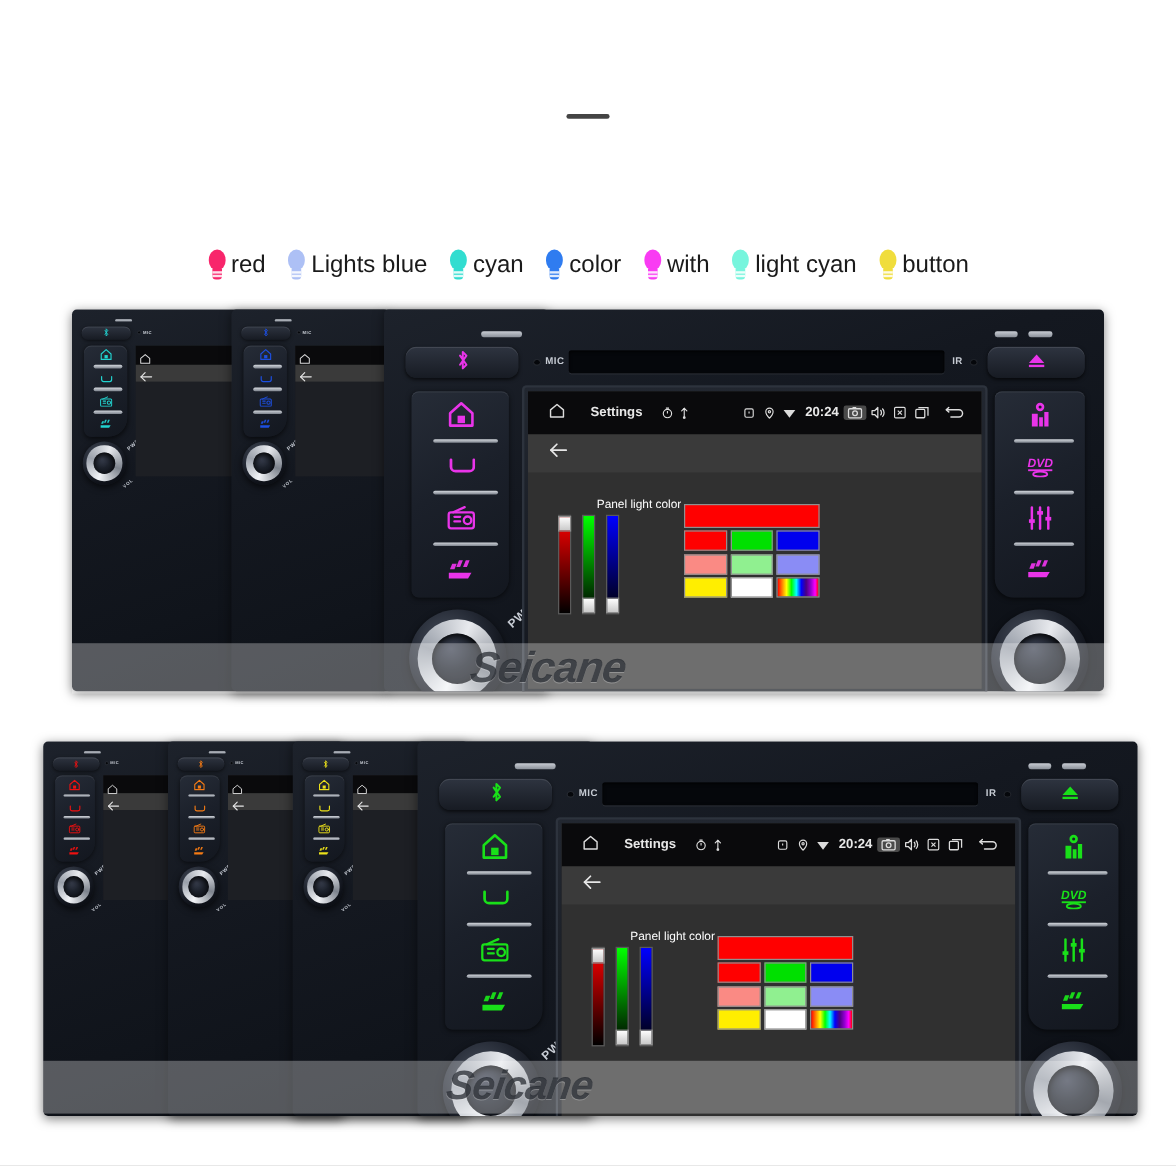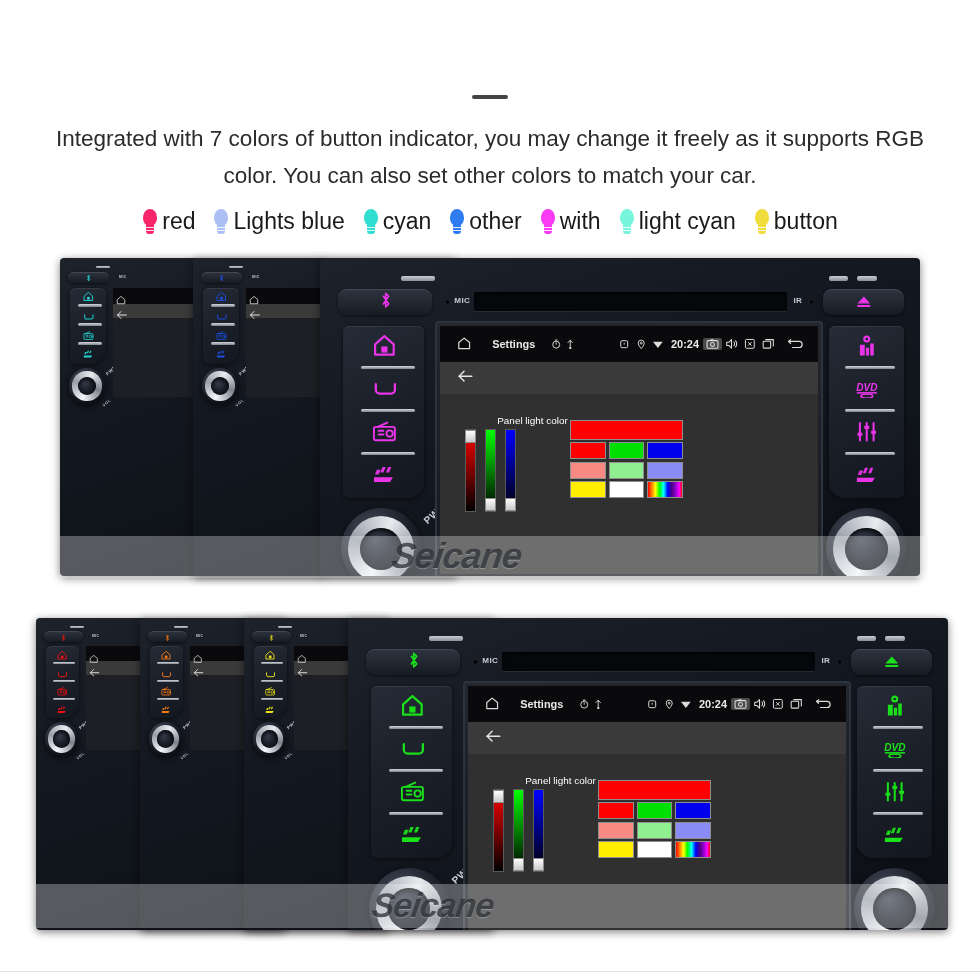--- a/index.html
+++ b/index.html
@@ -41,21 +41,21 @@
   }
   .bulb .base{
     position:absolute;top:16px;left:4px;width:8px;height:9px;
     border-radius:0 0 3px 3px;
   }
   .bulb .base::before,.bulb .base::after{
     content:"";position:absolute;left:0;width:8px;height:1.5px;background:rgba(255,255,255,.85);
   }
   .bulb .base::before{top:2px;}
   .bulb .base::after{top:5px;}
-  .legend-label{font-size:23px;color:#1a1a1a;white-space:nowrap;}
+  .legend-label{font-size:20px;color:#1a1a1a;white-space:nowrap;}
   .unit{
     position:absolute;
     background:linear-gradient(160deg,#1d222b 0%,#141820 38%,#10141b 70%,#0b0e14 100%);
     border-radius:4px;
     box-shadow:0 2px 9px rgba(0,0,0,.5);
     overflow:hidden;
   }
   .unit .clip{
     position:absolute;width:22px;height:4px;border-radius:2px;
     background:linear-gradient(180deg,#c9cdd4,#8a9099);
@@ -173,21 +173,20 @@
     pointer-events:none;
   }
   .bottom-rule{position:absolute;left:0;bottom:0;width:980px;height:1px;background:#e3e3e3;}
 </style>
 </head>
 <body>
 
 <div class="page">
 
   <div class="divider"></div>
-  <div class="subtitle">Integrated with 7 colors of button indicator, you may change it freely as it supports RGB color. You can also set other colors to match your car.</div>
 
   <div class="legend" id="legend">
       <div class="legend-item">
         <span class="bulb">
           <span class="glass" style="background:#f8256b"></span>
           <span class="base" style="background:#f8256b"></span>
         </span>
         <span class="legend-label">red</span>
       </div>
       <div class="legend-item">
@@ -202,21 +201,21 @@
           <span class="glass" style="background:#31ddd0"></span>
           <span class="base" style="background:#31ddd0"></span>
         </span>
         <span class="legend-label">cyan</span>
       </div>
       <div class="legend-item">
         <span class="bulb">
           <span class="glass" style="background:#2f7cf0"></span>
           <span class="base" style="background:#2f7cf0"></span>
         </span>
-        <span class="legend-label">other</span>
+        <span class="legend-label">color</span>
       </div>
       <div class="legend-item">
         <span class="bulb">
           <span class="glass" style="background:#f93bf3"></span>
           <span class="base" style="background:#f93bf3"></span>
         </span>
         <span class="legend-label">with</span>
       </div>
       <div class="legend-item">
         <span class="bulb">

